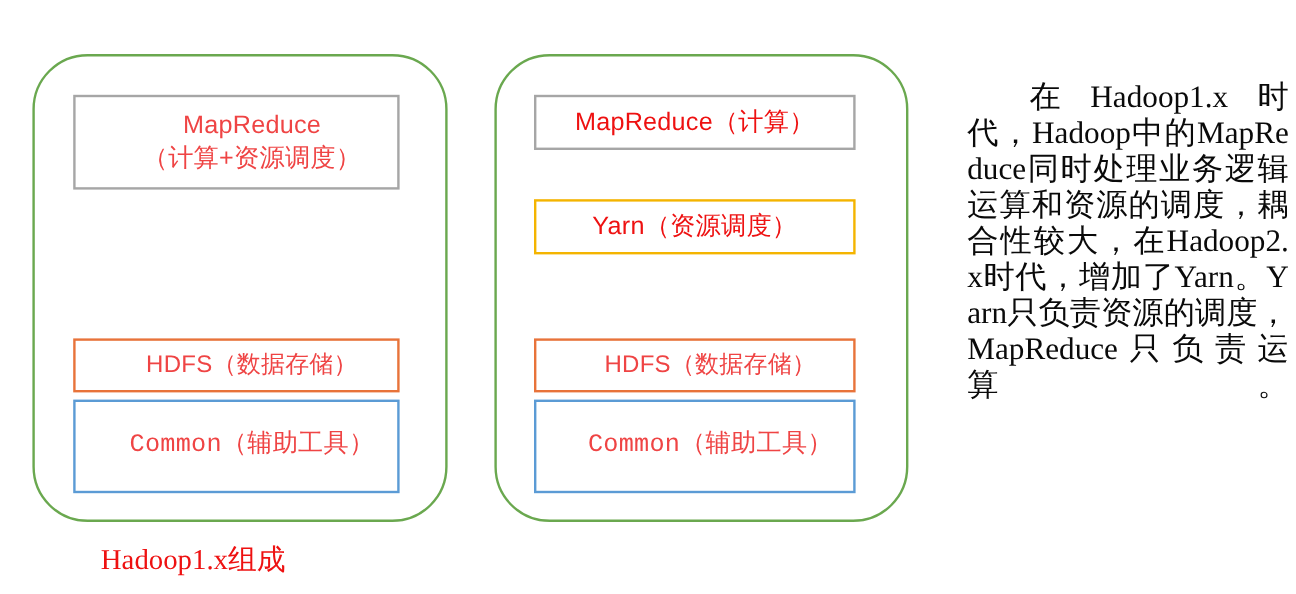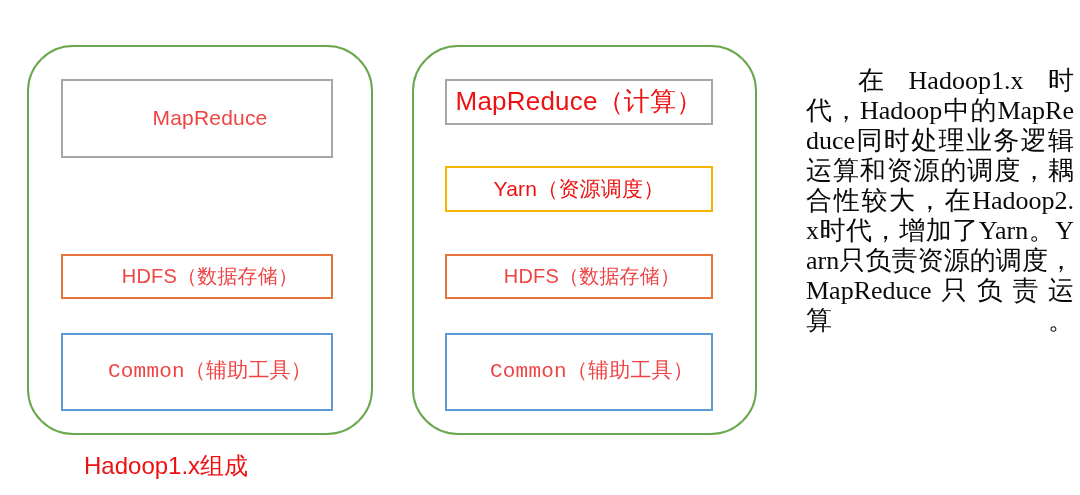--- a/index.html
+++ b/index.html
@@ -47,44 +47,44 @@
     line-height: 1.28;
     color: #111111;
     font-size: 20px;
     letter-spacing: .2px;
     padding: 2px 6px;
   }
   .layer-box .txt { display: block; width: 100%; }
   .layer-box .txt .l2 { display: block; }
 
   .bd-gray   { border-color: #a6a6a6; }
-  .bd-orange { border-color: #e8733a; }
+  .bd-orange { border-color: #e8733a; margin-top: 28px; }
   .bd-blue   { border-color: #5b9bd5; font-family: Liberation Mono, monospace; }
   .bd-gold   { border-color: #f4b400; }
 
   .tx-red   { color: #ee1111; }
   .tx-black { color: #ef4444; padding-left: 32px; }
 
   
   #p1-mapreduce { left: 61px;  top: 79px;  width: 272px; height: 79px; font-size: 21px; }
   #p1-hdfs      { left: 61px;  top: 254px; width: 272px; height: 45px; font-size: 20px; }
   #p1-common    { left: 61px;  top: 333px; width: 272px; height: 78px; font-size: 21px; }
 
   
-  #p2-mapreduce { left: 445px; top: 79px;  width: 268px; height: 46px; font-size: 26px; }
+  #p2-mapreduce { left: 445px; top: 79px;  width: 268px; height: 46px; font-size: 21px; }
   #p2-yarn      { left: 445px; top: 166px; width: 268px; height: 46px; font-size: 21px; }
   #p2-hdfs      { left: 445px; top: 254px; width: 268px; height: 45px; font-size: 20px; }
   #p2-common    { left: 445px; top: 333px; width: 268px; height: 78px; font-size: 21px; }
 
   
   .caption {
     position: absolute;
     color: #ee1111;
     font-size: 24px;
-    font-family: Liberation Sans, sans-serif;
+    font-family: Liberation Serif, serif;
     white-space: nowrap;
   }
   #caption-1 { left: 84px;  top: 450px; }
   #caption-2 { left: 477px; top: 450px; }
 
   
   #description {
     position: absolute;
     left: 806px;
     top: 66px;
@@ -103,20 +103,21 @@
 </head>
 <body>
 
 <div class="stage">
 
   <div class="panel" id="panel-1"></div>
 
   <div class="layer-box bd-gray tx-black" id="p1-mapreduce">
     <span class="txt">
       <span>MapReduce</span>
+      <span class="l2">（计算+资源调度）</span>
     </span>
   </div>
 
   <div class="layer-box bd-orange tx-black" id="p1-hdfs">
     <span class="txt">
       <span>HDFS（数据存储）</span>
     </span>
   </div>
 
   <div class="layer-box bd-blue tx-black" id="p1-common">

